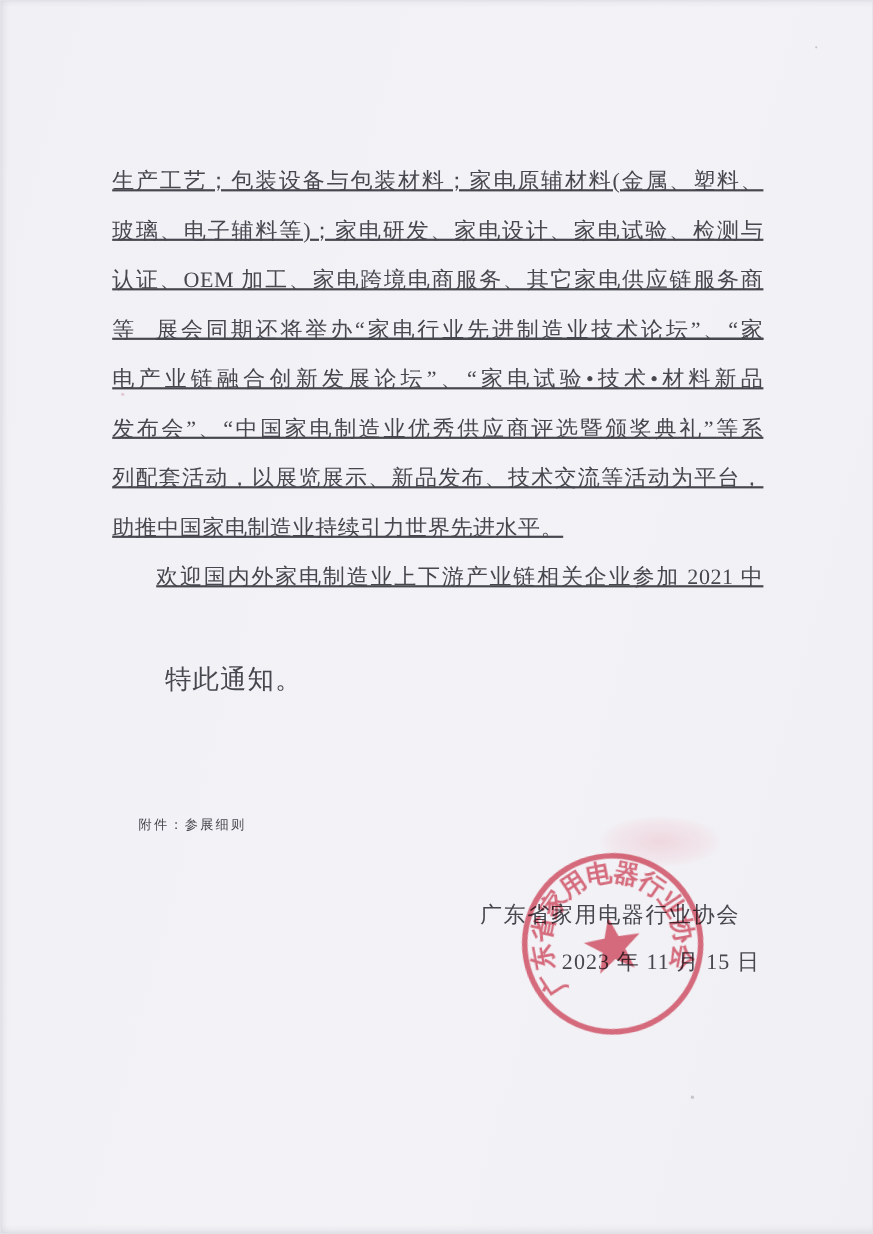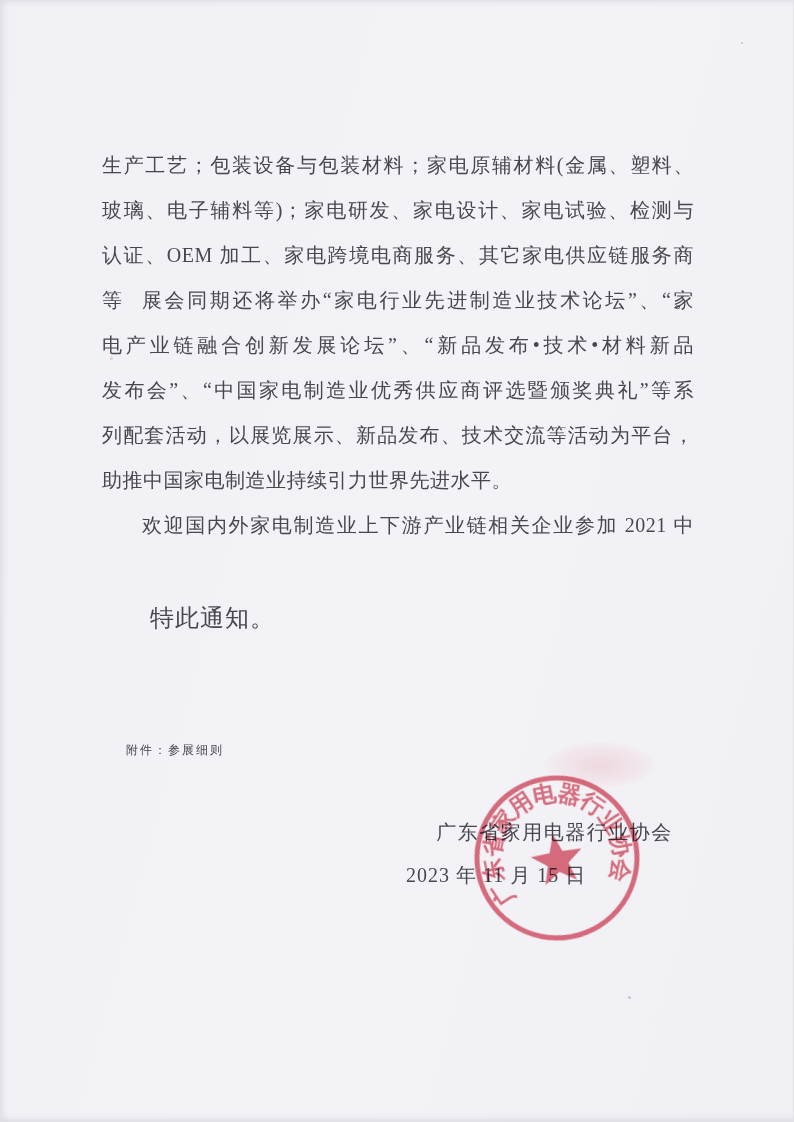--- a/index.html
+++ b/index.html
@@ -16,20 +16,21 @@
                inset 7px 0 9px -7px #c9c9d2,
                inset 0 6px 8px -7px #cdcdd6,
                inset 0 -7px 9px -7px #c5c5cf;
     overflow:hidden;
     color:#47474f;
   }
   .body-text{
     position:absolute;
     left:102px;top:143px;
     width:592px;
+    text-decoration:underline;
   }
   .line{
     height:45px;
     line-height:45px;
     font-size:20px;
     letter-spacing:0.5px;
     white-space:nowrap;
     color:#47474f;
   }
   .line.fill{
@@ -49,21 +50,21 @@
     height:45px;line-height:45px;font-size:12px;text-indent:2em;
     letter-spacing:2px;
   }
   .signature{
     position:absolute;left:412px;top:810px;width:285px;
     height:45px;line-height:45px;font-size:20px;text-align:center;
     letter-spacing:1.5px;z-index:1;
   }
   .date-line{
     position:absolute;left:406px;top:853px;width:285px;
-    height:45px;line-height:45px;font-size:20px;text-align:left;
+    height:45px;line-height:45px;font-size:20px;text-align:right;
     letter-spacing:1px;z-index:1;
   }
   .seal{
     position:absolute;left:472px;top:773px;width:170px;height:170px;
     transform:rotate(-10deg);
     opacity:0.82;
     mix-blend-mode:multiply;
     filter:blur(0.3px);
     z-index:2;
     pointer-events:none;
@@ -88,21 +89,21 @@
 </head>
 <body>
 
 <div class="page">
 
   <div class="body-text">
     <div class="line fill">生产工艺；包装设备与包装材料；家电原辅材料(金属、塑料、</div>
     <div class="line fill">玻璃、电子辅料等)；家电研发、家电设计、家电试验、检测与</div>
     <div class="line fill">认证、OEM 加工、家电跨境电商服务、其它家电供应链服务商等。</div>
     <div class="line fill indent">展会同期还将举办“家电行业先进制造业技术论坛”、“家</div>
-    <div class="line fill">电产业链融合创新发展论坛”、“新品发布•技术•材料新品</div>
+    <div class="line fill">电产业链融合创新发展论坛”、“家电试验•技术•材料新品</div>
     <div class="line fill">发布会”、“中国家电制造业优秀供应商评选暨颁奖典礼”等系</div>
     <div class="line fill">列配套活动，以展览展示、新品发布、技术交流等活动为平台，</div>
     <div class="line">助推中国家电制造业持续引力世界先进水平。</div>
     <div class="line fill indent">欢迎国内外家电制造业上下游产业链相关企业参加 2021 中</div>
   </div>
 
   <div class="closing">特此通知。</div>
   <div class="attachment">附件：参展细则</div>
   <div class="signature">广东省家用电器行业协会</div>
   <div class="date-line">2023 年 11 月 15 日</div>

